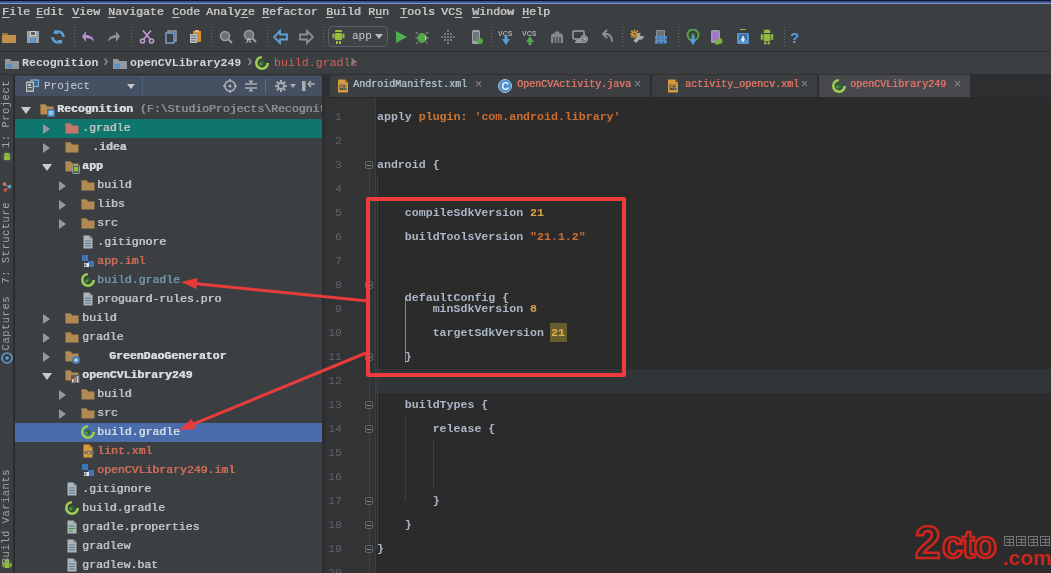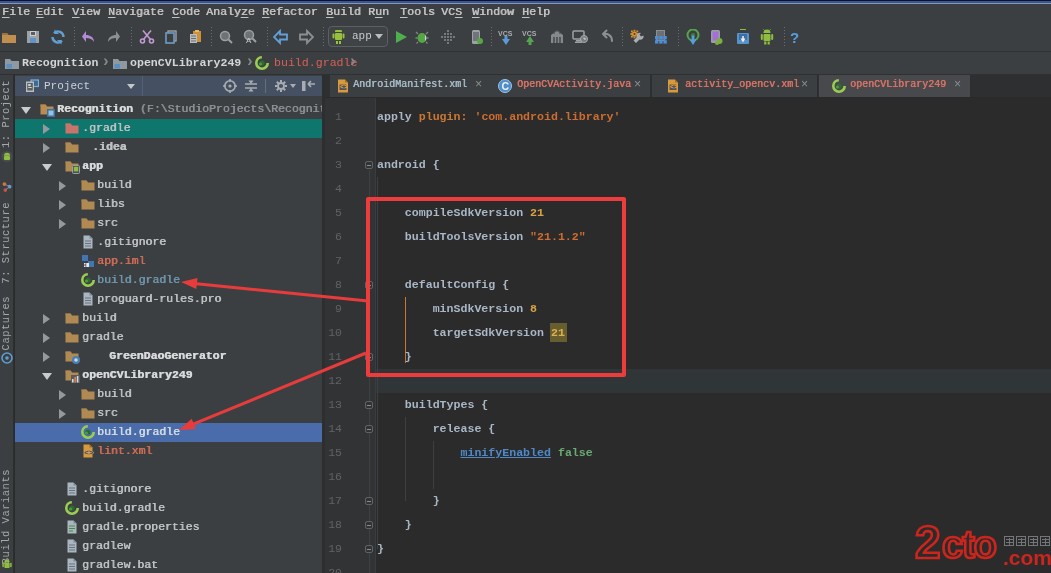--- a/index.html
+++ b/index.html
@@ -514,20 +514,30 @@
 <span class="lbl" style="left:82px;"><span style="color:#d3dae2;">build.gradle</span></span>
 </div>
 <div class="trow" style="top:367px;">
 <span class="ticon16" style="left:65px;"><svg width="16" height="16" viewBox="0 0 16 16">
             <path d="M3.5 1.5 h6 l3 3 v10 h-9 z" fill="#d99a3e"></path>
             <path d="M9.5 1.5 l3 3 h-3 z" fill="#a06f23"></path>
             <text x="4.2" y="12" font-size="8" fill="#41454a" font-family="Liberation Mono" font-weight="bold">&lt;&gt;</text>
           </svg></span>
 <span class="lbl" style="left:82px;"><span style="color:#d06d57;">lint.xml</span></span>
 </div>
+<div class="trow" style="top:386px;">
+<span class="ticon16" style="left:65px;"><svg width="16" height="16" viewBox="0 0 16 16">
+            <rect x="2" y="2" width="12" height="12" fill="#3b3f47"></rect>
+            <path d="M2 2 h6 v6 h-6 z" fill="#3e77b4"></path>
+            <path d="M8 8 h6 v6 h-6 z" fill="#3e77b4"></path>
+            <rect x="4" y="10" width="5" height="4" fill="#e8e8e8"></rect>
+            <path d="M5 11 h1.5 M5 13 h1.5 M5 11 v2" stroke="#2b2b2b" stroke-width="0.8"></path>
+          </svg></span>
+<span class="lbl" style="left:82px;"><span style="color:#d06d57;">openCVLibrary249.iml</span></span>
+</div>
 <div class="trow" style="top:405px;">
 <span class="ticon16" style="left:49px;"><svg width="16" height="16" viewBox="0 0 16 16">
             <path d="M3.5 1.5 h6 l3 3 v10 h-9 z" fill="#aab6c0"></path>
             <path d="M9.5 1.5 l3 3 h-3 z" fill="#7c8893"></path>
             <g stroke="#667280" stroke-width="1">
               <path d="M5 7 h6 M5 9.5 h6 M5 12 h6"></path>
             </g>
           </svg></span>
 <span class="lbl" style="left:67px;">.gitignore</span>
 </div>
@@ -645,27 +655,26 @@
 <div class="fold" style="top:521px;"></div>
 <div class="fold" style="top:545px;"></div>
 <div class="ig" style="left:377px;top:177px;height:372px;"></div>
 <div class="ig" style="left:405px;top:297px;height:66px;background:#c87832;"></div>
 <div class="ig" style="left:405px;top:417px;height:84px;"></div>
 <div class="ig" style="left:433px;top:441px;height:48px;"></div>
 <div class="cline" style="top:105px;"><span class="c0">apply </span><span class="k">plugin: </span><span class="s">'com.android.library'</span></div>
 <div class="cline" style="top:153px;">android {</div>
 <div class="cline" style="top:201px;">    compileSdkVersion <span class="n">21</span></div>
 <div class="cline" style="top:225px;">    buildToolsVersion <span class="s">"21.1.2"</span></div>
-<div class="cline" style="top:273px;">    defaultConfig {</div>
+<div class="cline" style="top:286px;">    defaultConfig {</div>
 <div class="cline" style="top:297px;">        minSdkVersion <span class="n">8</span></div>
 <div class="cline" style="top:321px;">        targetSdkVersion <span class="n hl21">21</span></div>
 <div class="cline" style="top:345px;">    }</div>
 <div class="cline" style="top:393px;">    buildTypes {</div>
 <div class="cline" style="top:417px;font-family:Liberation Mono, monospace;">        release {</div>
-<div class="cline" style="top:441px;">            <span class="me">minifyEnabled</span> <span class="gr">false</span></div>
 <div class="cline" style="top:489px;">        }</div>
 <div class="cline" style="top:513px;">    }</div>
 <div class="cline" style="top:537px;">}</div>
 <div id="redrect" class="abs"></div>
 <svg class="abs" width="1051" height="573" viewBox="0 0 1051 573" style="left:0;top:0;pointer-events:none;">
 <path d="M368 301 L194 283.4" stroke="#e83c3c" stroke-width="3" fill="none"></path>
 <polygon points="181,282 197.5,278.1 196.3,289.1" fill="#e83c3c"></polygon>
 <path d="M366 353 L192 424.6" stroke="#e83c3c" stroke-width="3" fill="none"></path>
 <polygon points="179,430 191.7,418.8 195.9,429" fill="#e83c3c"></polygon>
 </svg>

